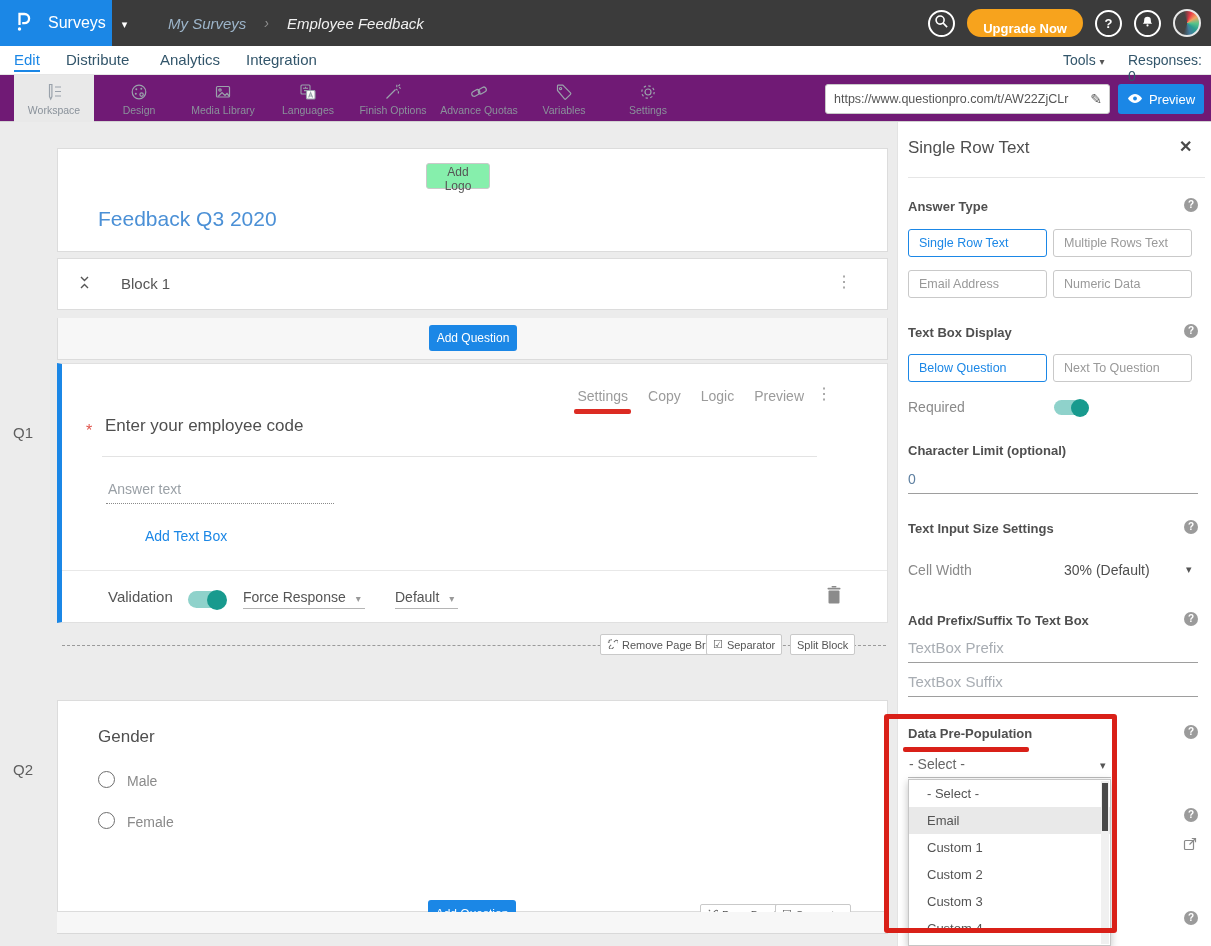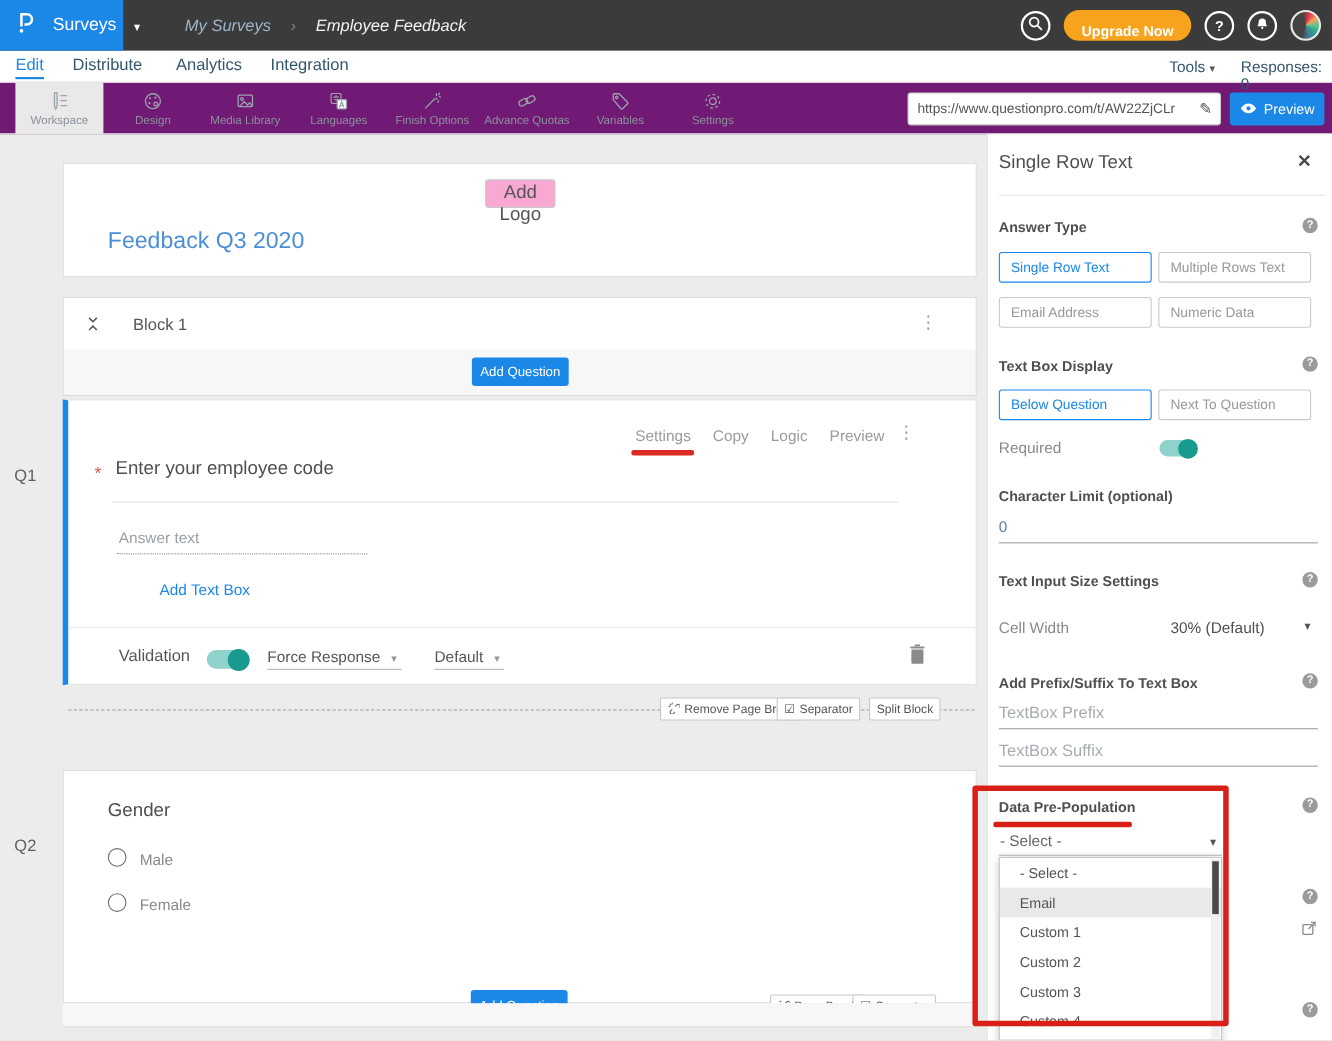--- a/index.html
+++ b/index.html
@@ -36,21 +36,21 @@
   .tool-icon svg{display:block;}
   .url-box{position:absolute;left:825px;top:9px;width:285px;height:30px;background:#fff;border:1px solid #c9c9c9;border-radius:3px;display:flex;align-items:center;}
   .url-box input{flex:1;border:none;outline:none;background:transparent;font-size:12.5px;color:#555;padding:0 4px 0 8px;min-width:0;}
   .url-pencil{width:26px;text-align:center;color:#555;font-size:14px;cursor:pointer;}
   .preview-btn{position:absolute;left:1118px;top:9px;width:86px;height:30px;background:#1b87e6;border:none;border-radius:3px;color:#fff;font-size:13px;display:flex;align-items:center;justify-content:center;gap:6px;cursor:pointer;}
 
   
   .canvas{position:absolute;left:0;top:122px;width:897px;height:824px;background:#ececec;}
   .q-gutter{position:absolute;left:13px;font-size:15px;color:#5e5e5e;}
   .card{position:absolute;background:#fff;border:1px solid #dcdcdc;}
-  .add-logo-btn{position:absolute;left:383px;top:14px;width:64px;height:26px;background:#f9a8d4;border:1px solid #c9c9c9;border-radius:3px;font-size:17px;color:#555;cursor:pointer;}
+  .add-logo-btn{position:absolute;left:368px;top:14px;width:64px;height:26px;background:#86efac;border:1px solid #c9c9c9;border-radius:3px;font-size:12px;color:#555;cursor:pointer;}
   .survey-title{position:absolute;left:40px;top:58px;font-size:21px;color:#4b90d6;cursor:text;}
   .collapse-icon{position:absolute;left:20px;top:15px;cursor:pointer;}
   .block-title{position:absolute;left:63px;top:16px;font-size:15px;color:#555;cursor:text;}
   .kebab{position:absolute;font-size:16px;color:#9a9a9a;cursor:pointer;line-height:1;}
   .aq-strip{position:absolute;left:57px;top:196px;width:831px;height:42px;background:#f7f7f7;border:1px solid #dcdcdc;border-top:none;}
   .add-q-btn{position:absolute;width:88px;height:26px;background:#1b87e6;border:none;border-radius:3px;color:#fff;font-size:12px;font-weight:normal;cursor:pointer;}
 
   
   .q1-card{position:absolute;left:57px;top:241px;width:831px;height:260px;background:#fff;border:1px solid #e0e0e0;border-left:5px solid #1b87e6;}
   .q-tabs{position:absolute;right:83px;top:24px;display:flex;gap:20px;}
@@ -257,21 +257,21 @@
   <div class="canvas">
 
     <span class="q-gutter" style="top:302px">Q1</span>
     <span class="q-gutter" style="top:639px">Q2</span>
 
     <div class="card" style="left:57px;top:26px;width:831px;height:104px">
       <button class="add-logo-btn">Add Logo</button>
       <div class="survey-title">Feedback Q3 2020</div>
     </div>
 
-    <div class="card" style="left:57px;top:148px;width:831px;height:52px">
+    <div class="card" style="left:57px;top:136px;width:831px;height:52px">
       <span class="collapse-icon"><svg width="13" height="17" viewBox="0 0 13 17" stroke="#555" stroke-width="1.4" fill="none">
             <polyline points="3,3 6.5,6.5 10,3"></polyline>
             <polyline points="3,14 6.5,10.5 10,14"></polyline>
           </svg></span>
       <span class="block-title">Block 1</span>
       <span class="kebab" style="right:35px;top:15px">⋮</span>
     </div>
 
     <div class="aq-strip">
       <button class="add-q-btn" style="left:371px;top:7px">Add Question</button>

